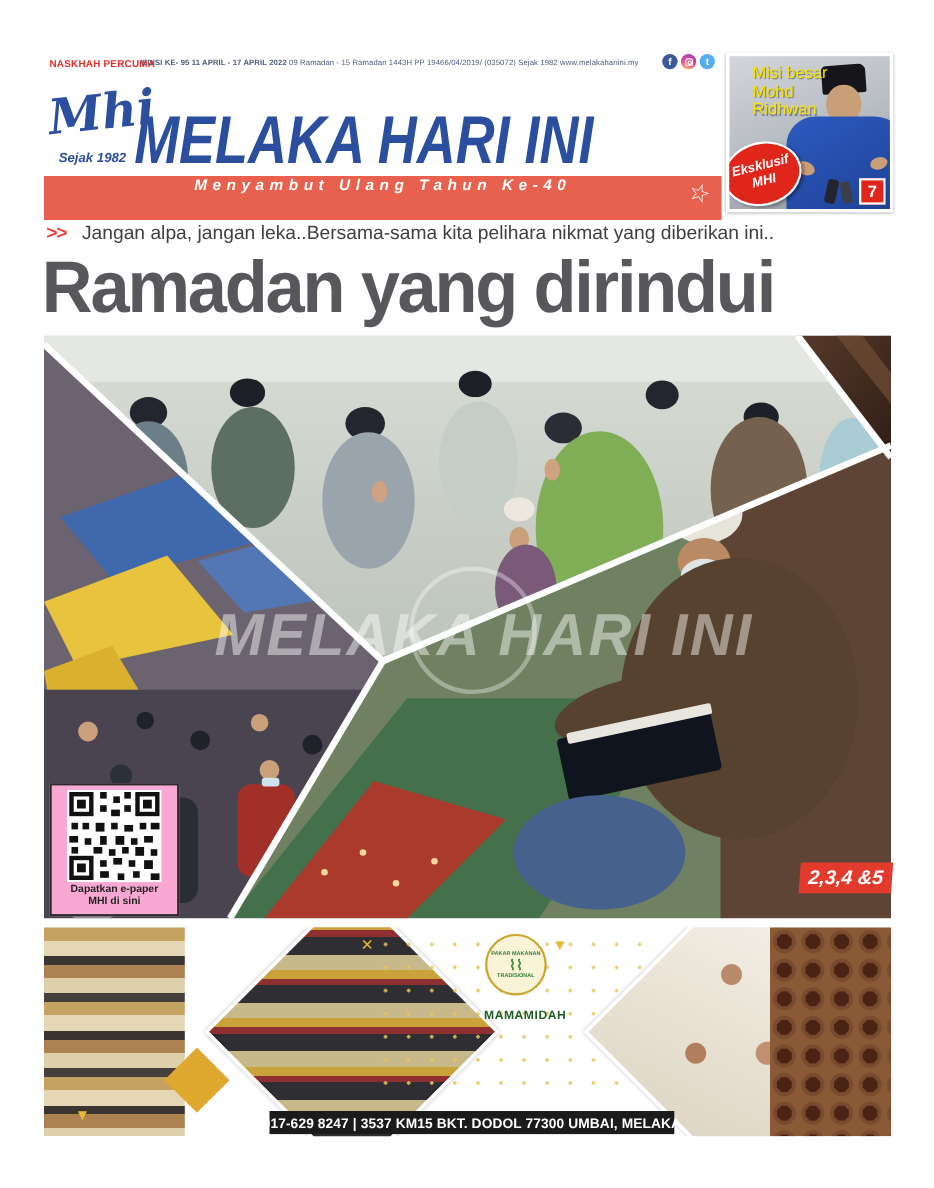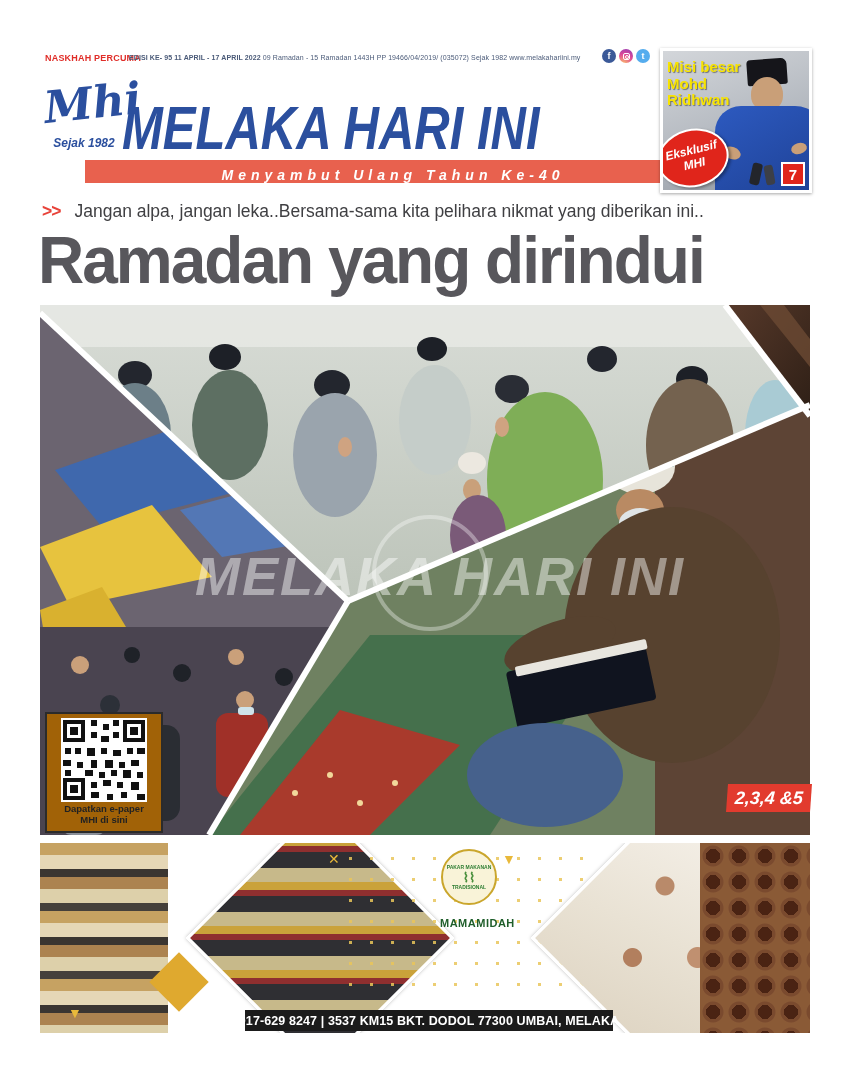--- a/index.html
+++ b/index.html
@@ -28,37 +28,37 @@
   .mhi-script { position:absolute; left:44px; top:78px; width:80px; text-align:center;
     font-family:"DejaVu Serif", serif; font-style:italic; font-weight:bold; font-size:44px;
     color:#2b4f9e; transform:rotate(-6deg); }
   .mhi-since { position:absolute; left:44px; top:136px; width:80px; text-align:center;
     font-size:12px; font-weight:bold; font-style:italic; color:#2b4f9e; }
   .title-arabic { position:absolute; left:400px; top:70px; width:260px; text-align:right;
     font-size:20px; color:#2b4f9e; font-weight:bold; }
   .main-title { position:absolute; left:122px; top:92px; width:640px;
     font-size:57px; font-weight:bold; font-style:italic; color:#2b4f9e;
     letter-spacing:0px; transform:scaleX(.86) scaleY(1.08); transform-origin:left top; white-space:nowrap; }
-  .banner { position:absolute; left:40px; top:160px; width:616px; height:23px; background:#e8614e;
-    display:flex; align-items:flex-end; justify-content:center;margin-left:45px; }
+  .banner { position:absolute; left:40px; top:160px; width:616px; height:40px; background:#e8614e;
+    display:flex; align-items:flex-start; justify-content:center; }
   .banner-text { color:#fff; font-size:14px; font-weight:bold; font-style:italic; letter-spacing:5px; }
   .banner-star { position:absolute; right:10px; top:3px; color:#fff; font-size:22px; transform:rotate(18deg); }
 
   
   .promo { position:absolute; left:660px; top:48px; width:152px; height:145px;
     background:linear-gradient(160deg,#d3d6da 0%,#b4b9c0 55%,#8f959e 100%);
     border:3px solid #fff; box-shadow:0 1px 3px rgba(0,0,0,.35); overflow:hidden; }
   .promo-man-songkok { position:absolute; left:84px; top:8px; width:40px; height:26px; background:#15151a; border-radius:4px 6px 2px 2px; transform:rotate(-4deg); }
   .promo-man-face { position:absolute; left:88px; top:26px; width:32px; height:34px; background:#c99f78; border-radius:50% 50% 45% 45%; }
   .promo-man-body { position:absolute; left:52px; top:55px; width:110px; height:95px; background:linear-gradient(150deg,#2d5ac0,#1d3f92); border-radius:26px 30px 0 0; }
   .promo-man-hand { position:absolute; left:60px; top:96px; width:18px; height:12px; background:#c99f78; border-radius:50%; transform:rotate(20deg); }
   .promo-man-hand2 { position:absolute; left:128px; top:92px; width:16px; height:11px; background:#c99f78; border-radius:50%; transform:rotate(-15deg); }
   .promo-mic { position:absolute; left:88px; top:112px; width:10px; height:22px; background:#23252b; border-radius:3px; transform:rotate(12deg); }
   .promo-mic2 { position:absolute; left:102px; top:114px; width:9px; height:20px; background:#3c3f47; border-radius:3px; transform:rotate(-10deg); }
-  .promo-title { position:absolute; left:4px; top:8px; color:#f8e400; font-weight:bold; font-size:15px; line-height:1.1;
+  .promo-title { position:absolute; left:21px; top:8px; color:#f8e400; font-weight:normal; font-size:15px; line-height:1.1;
     text-shadow:1px 1px 1px rgba(0,0,0,.45); }
   .promo-badge { position:absolute; left:-6px; top:78px; width:72px; height:58px; background:#e0251b;
     border:2px solid #fff; border-radius:50%; transform:rotate(-14deg);
     display:flex; flex-direction:column; align-items:center; justify-content:center;
     color:#fff; font-weight:bold; font-style:italic; font-size:12px; line-height:1.15;
     box-shadow:2px 2px 3px rgba(0,0,0,.35); }
   .promo-page { position:absolute; right:4px; bottom:4px; width:24px; height:24px; background:#e0251b;
     border:2px solid #fff; color:#fff; font-weight:bold; font-size:15px;
     display:flex; align-items:center; justify-content:center; }
 
@@ -67,21 +67,21 @@
   .kicker .marker { color:#e8433a; font-weight:bold; letter-spacing:-1px; margin-right:14px; }
   .headline { position:absolute; left:38px; top:222px; width:790px;
     font-size:64px; font-weight:800; color:#58575c; letter-spacing:-2px; white-space:nowrap;
     transform:scaleY(1.04); transform-origin:left top; }
 
   
   .collage { position:absolute; left:40px; top:305px; width:770px; height:530px; }
   .collage svg { display:block; }
 
   
-  .qr-box { position:absolute; left:45px; top:712px; width:118px; height:121px; background:#a16207;
+  .qr-box { position:absolute; left:45px; top:712px; width:118px; height:121px; background:#f9a8d4;
     border:2px solid #2b2b2b; padding:4px 4px 2px 4px; text-align:center; }
   .qr-box svg { display:block; margin:0 auto; }
   .qr-caption { font-size:9.5px; font-weight:bold; color:#222; line-height:1.15; margin-top:2px; }
 
   
   .pages-badge { position:absolute; left:727px; top:784px; width:84px; height:28px; background:#e23b2e;
     color:#fff; font-weight:bold; font-style:italic; font-size:18px;
     display:flex; align-items:center; justify-content:center; transform:skewX(-4deg); }
 
   

